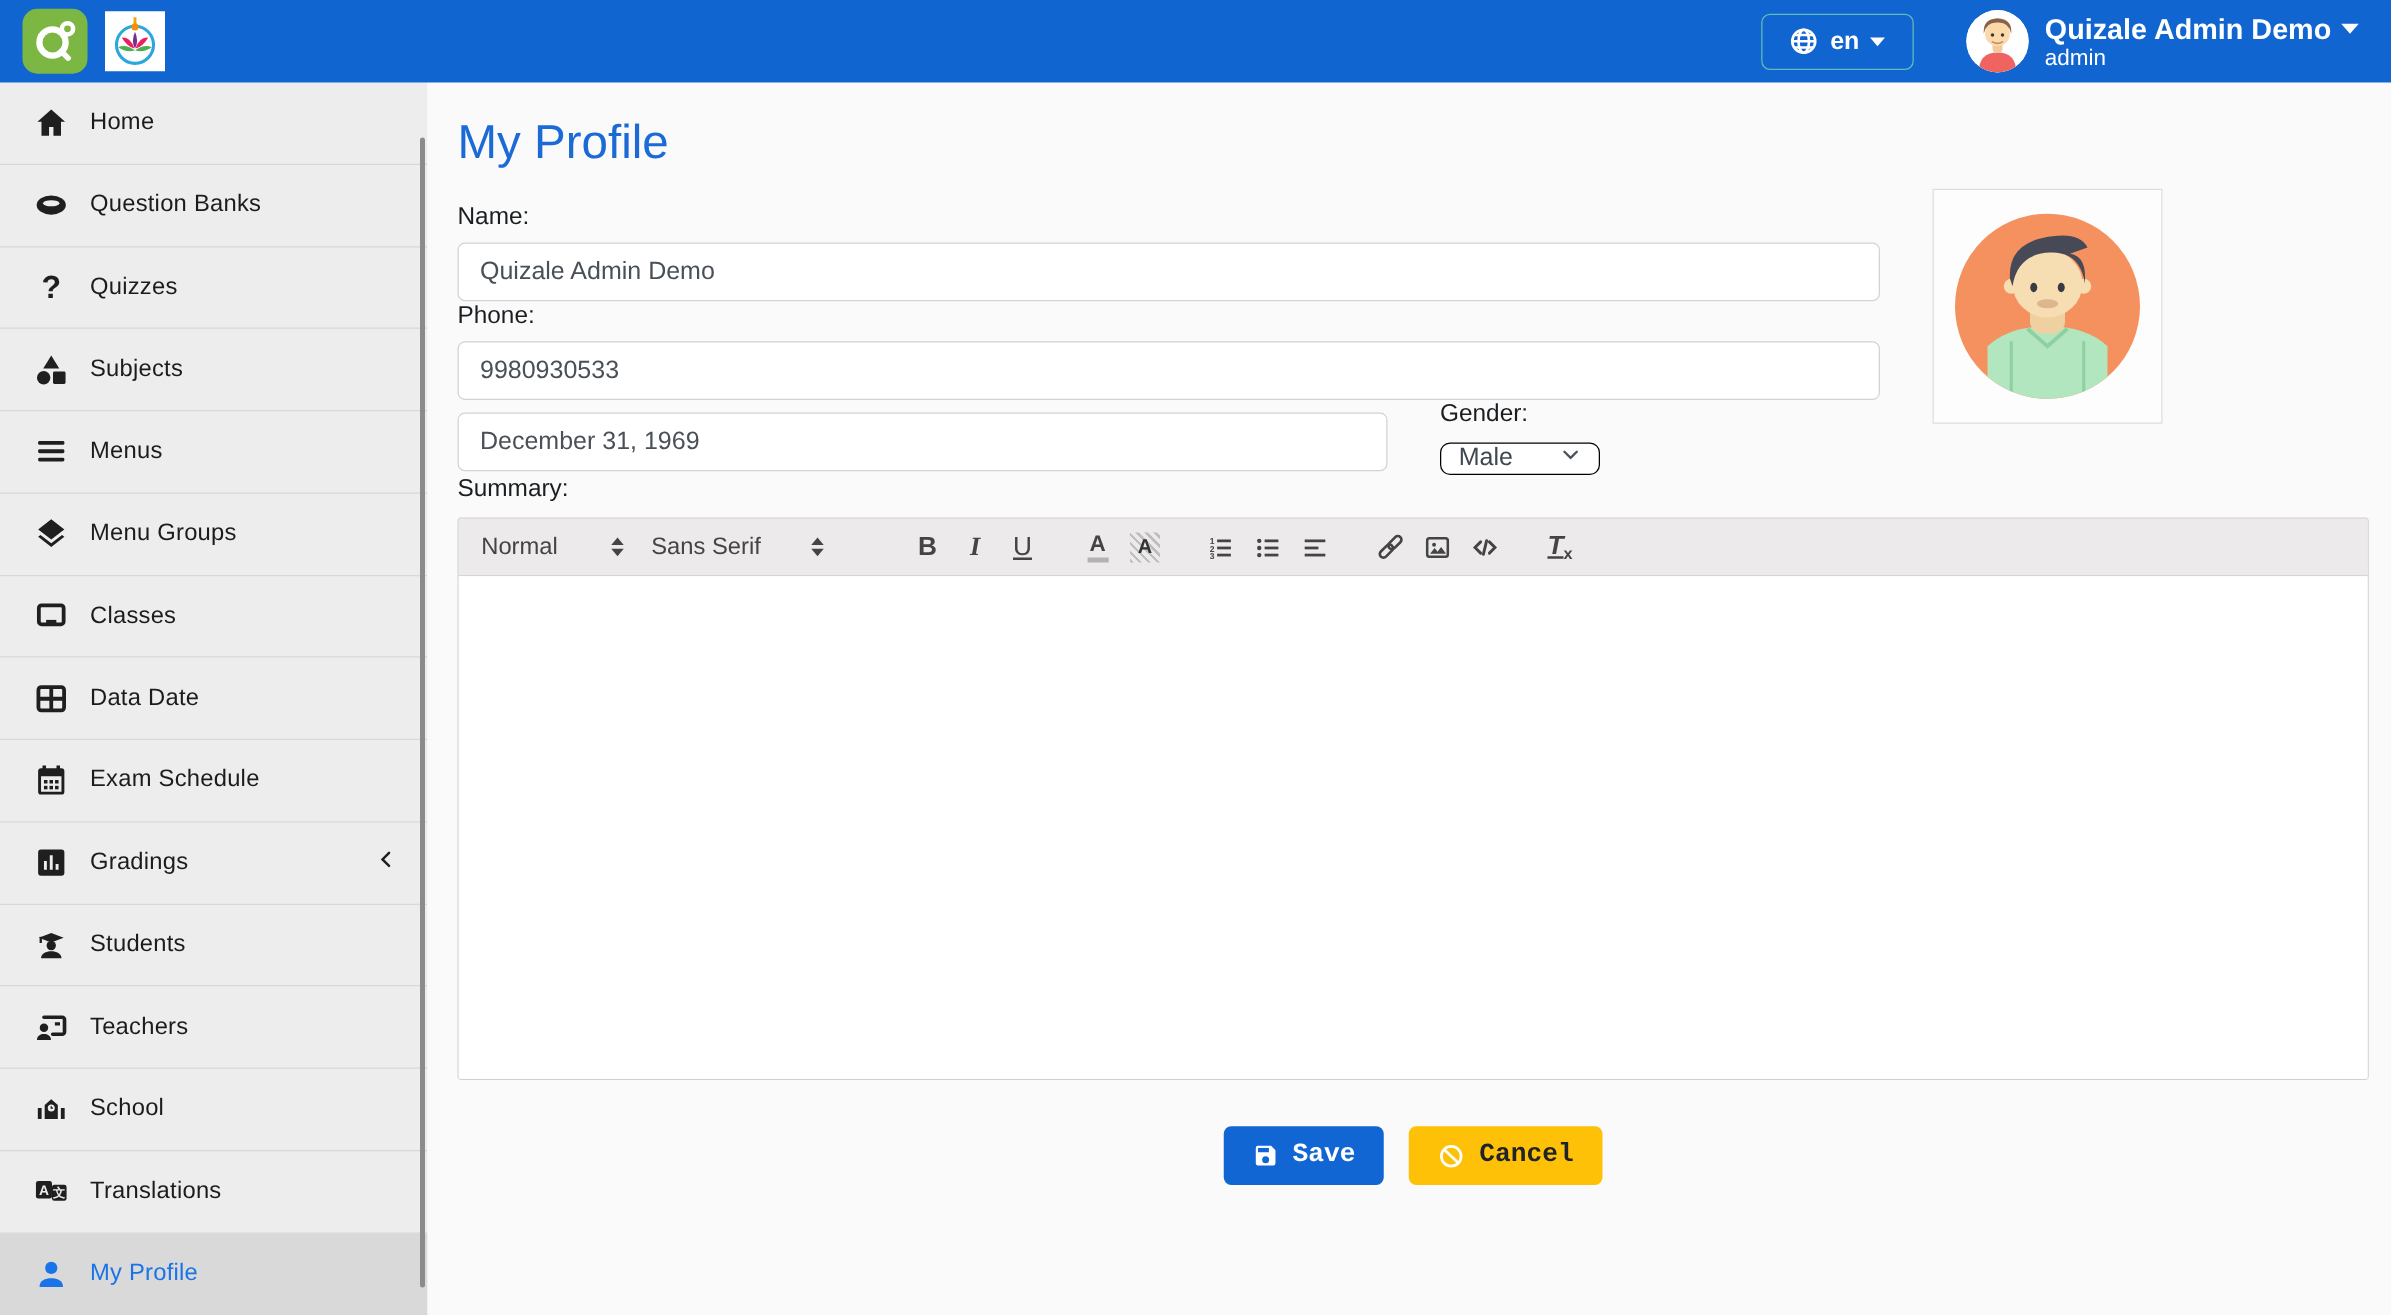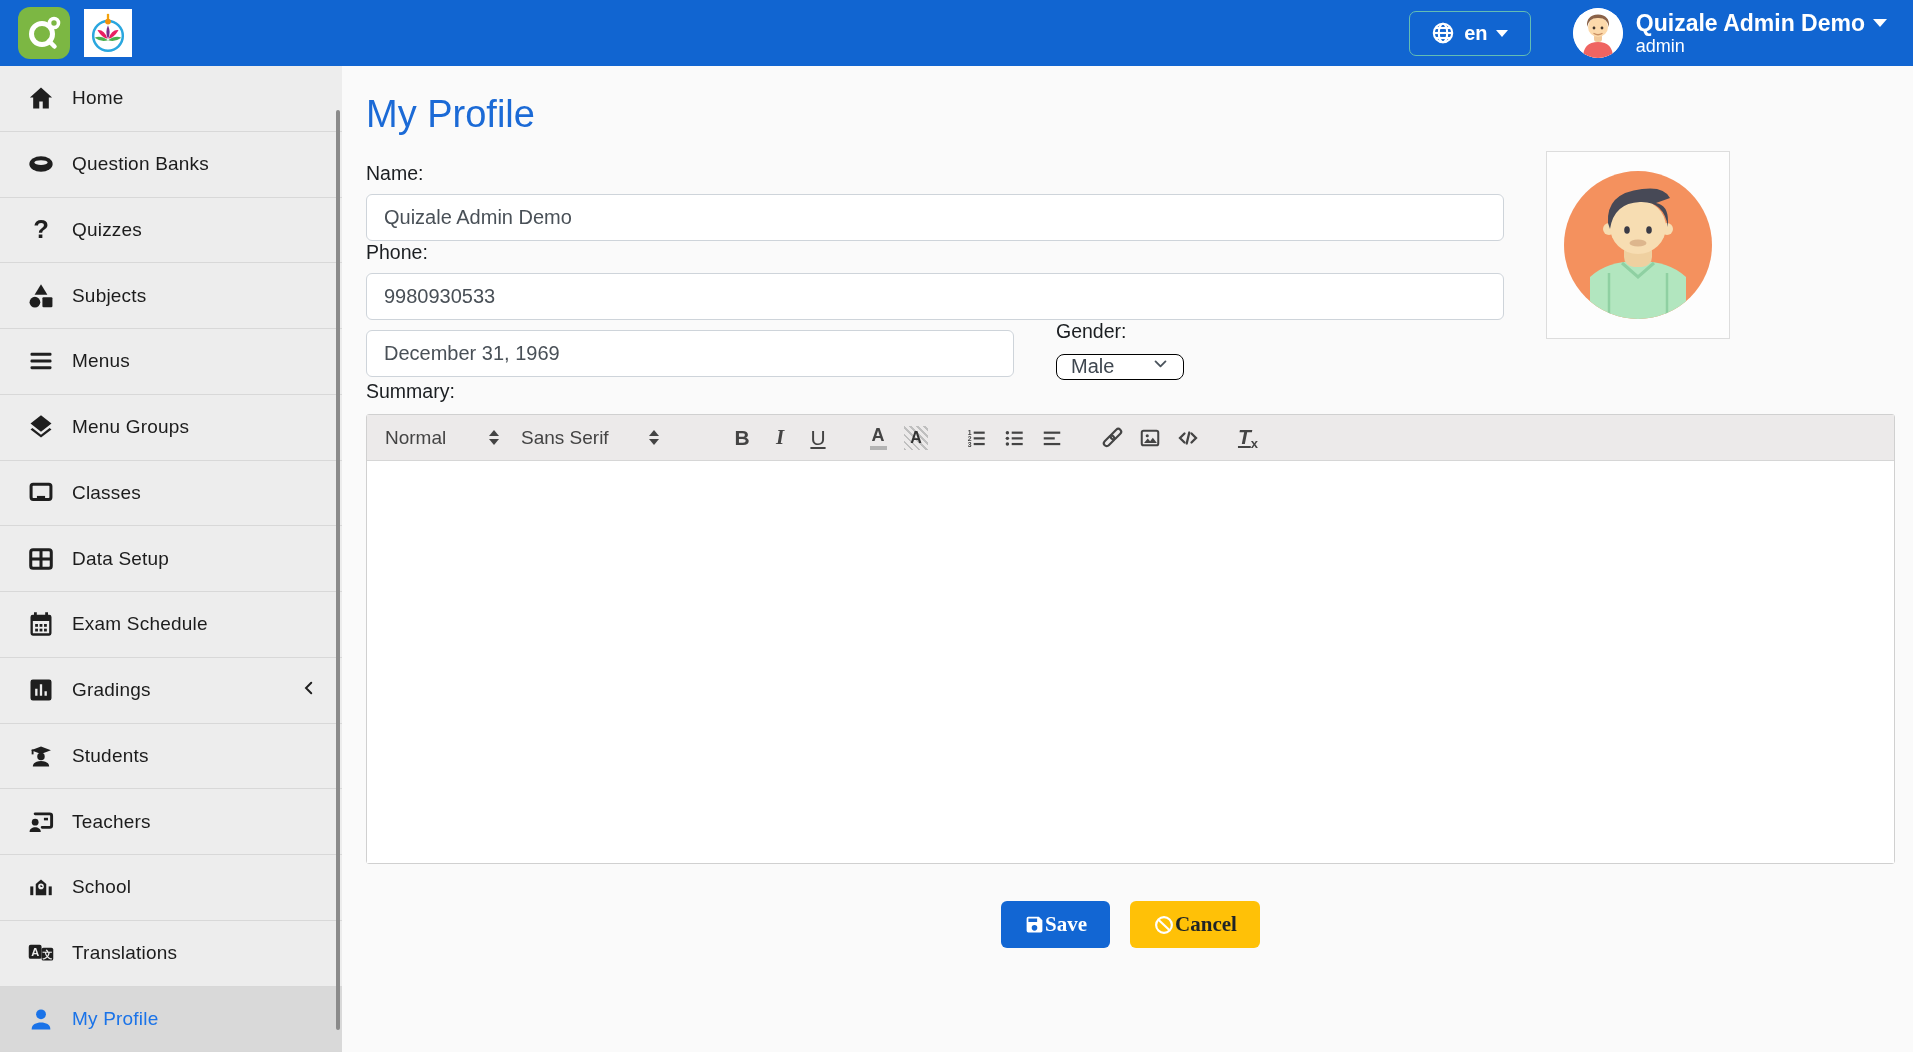--- a/index.html
+++ b/index.html
@@ -41,21 +41,21 @@
   
   .main { position:absolute; top:66px; left:342px; right:0; bottom:0;
     background:#fafafa; padding:0 18px 0 24px; overflow:hidden; }
   .page-title { font-size:38px; font-weight:500; color:#1b6ad6; margin-top:26px; line-height:44px; }
   .field-label { display:block; font-size:19.5px; color:#1b1e21; line-height:22px; }
   .field-label.first { margin-top:26px; }
   .text-input { display:block; width:1138px; height:47px; margin-top:10px;
     border:1px solid #ced4da; border-radius:6px; background:#fff;
     padding:0 17px; font-size:20px; color:#495057; font-family:"Liberation Sans",sans-serif; outline:none; }
   .row2 { display:flex; }
-  .col-birth .text-input { width:648px; }
+  .col-birth .text-input { width:744px; }
   .col-gender { margin-left:42px; }
   .select-box { margin-top:12px; width:128px; height:26px; border:1px solid #000000; border-radius:8px;
     background:#fff; display:flex; justify-content:space-between;
     padding:0 14px; font-size:20px; color:#3f4750; cursor:pointer; }
 
   
   .editor { margin-top:12px; width:1529px; border:1px solid #d0d0d0; border-radius:3px; background:#fff; }
   .ql-toolbar { height:46px; background:#eceaea; border-bottom:1px solid #d6d6d6;
     display:flex; align-items:center; padding:0 18px; color:#444; }
   .ql-picker { display:flex; align-items:center; justify-content:space-between; cursor:pointer;
@@ -76,22 +76,22 @@
   .a-color .bar { width:17px; height:4px; background:#b3b3b3; margin-top:2px; }
   .a-bg { width:24px; height:24px; display:flex; align-items:center; justify-content:center;
     background:repeating-linear-gradient(45deg,#bfbfbf 0 2px,transparent 2px 5px);
     font-size:16px; font-weight:700; color:#333; }
   .tx-glyph .t { font-style:italic; text-decoration:underline; font-size:21px; font-weight:600; }
   .tx-glyph .x { font-size:13px; font-weight:800; vertical-align:-4px; }
   .ql-editorbody { height:402px; background:#fff; cursor:text; }
 
   
   .btn-row { display:flex; justify-content:center; gap:20px; margin-top:37px; }
-  .btn { height:47px; border:none; border-radius:6px; display:flex; align-items:center; 
-    padding:0 23px; font-size:21px; font-weight:700; cursor:pointer; font-family:Liberation Serif, serif; }
+  .btn { height:47px; border:none; border-radius:6px; display:flex; align-items:center; gap:11px;
+    padding:0 23px; font-size:21px; font-weight:700; cursor:pointer; font-family:Liberation Mono, monospace; }
   .btn-save { background:#1266d3; color:#fff; }
   .btn-cancel { background:#ffc107; color:#1f2428; }
 
   
   .photo-box { position:absolute; top:85px; right:183px; width:184px; height:188px;
     background:#fdfdfd; border:1px solid #ddd; display:flex; align-items:center; justify-content:center; }
 </style>
 </head>
 <body>
 
@@ -223,21 +223,21 @@
   </div>
 
   <div class="nav-item">
     <span class="nav-icon">
       <svg width="28" height="28" viewBox="0 0 24 24">
           <rect x="3.2" y="4" width="17.6" height="16" rx="2" fill="none" stroke="#1f1f1f" stroke-width="2.6"></rect>
           <line x1="3.2" y1="12" x2="20.8" y2="12" stroke="#1f1f1f" stroke-width="2.6"></line>
           <line x1="12" y1="4" x2="12" y2="20" stroke="#1f1f1f" stroke-width="2.6"></line>
         </svg>
     </span>
-    <span class="nav-label">Data Setup</span>
+    <span class="nav-label">Data Date</span>
   </div>
 
   <div class="nav-item">
     <span class="nav-icon">
       <svg width="28" height="28" viewBox="0 0 24 24" fill="#1f1f1f">
           <path d="M19 4h-1V2h-2.4v2H8.4V2H6v2H5a2 2 0 0 0-2 2v14a2 2 0 0 0 2 2h14a2 2 0 0 0 2-2V6a2 2 0 0 0-2-2Zm0 16H5V9.5h14Z"></path>
           <rect x="7" y="12" width="2.4" height="2.4"></rect>
           <rect x="10.8" y="12" width="2.4" height="2.4"></rect>
           <rect x="14.6" y="12" width="2.4" height="2.4"></rect>
           <rect x="7" y="16" width="2.4" height="2.4"></rect>

